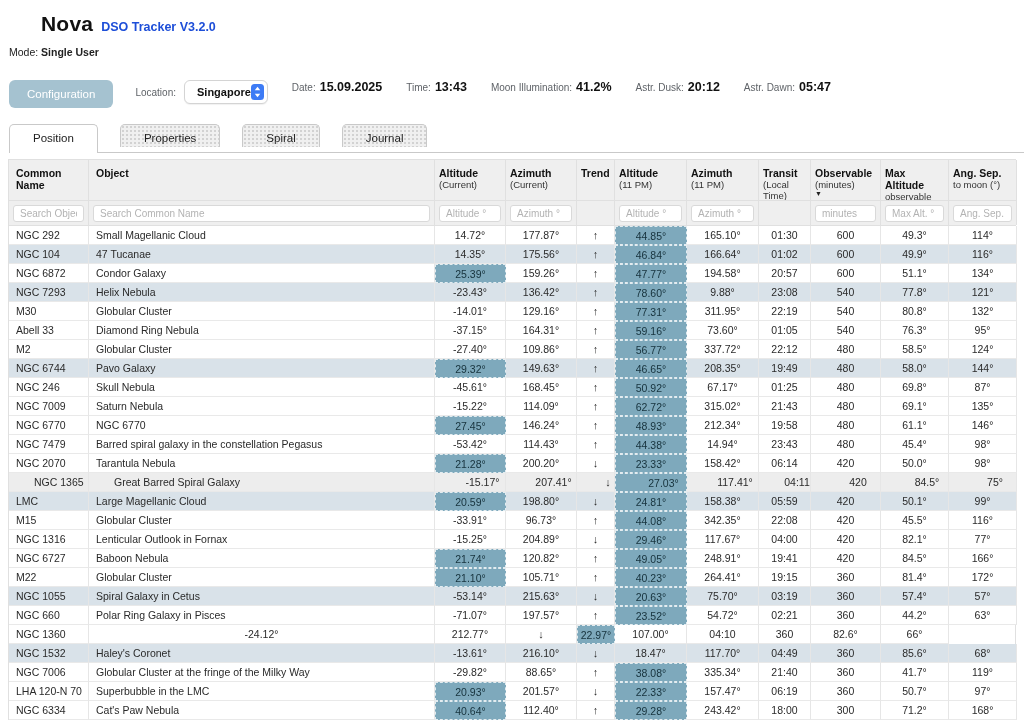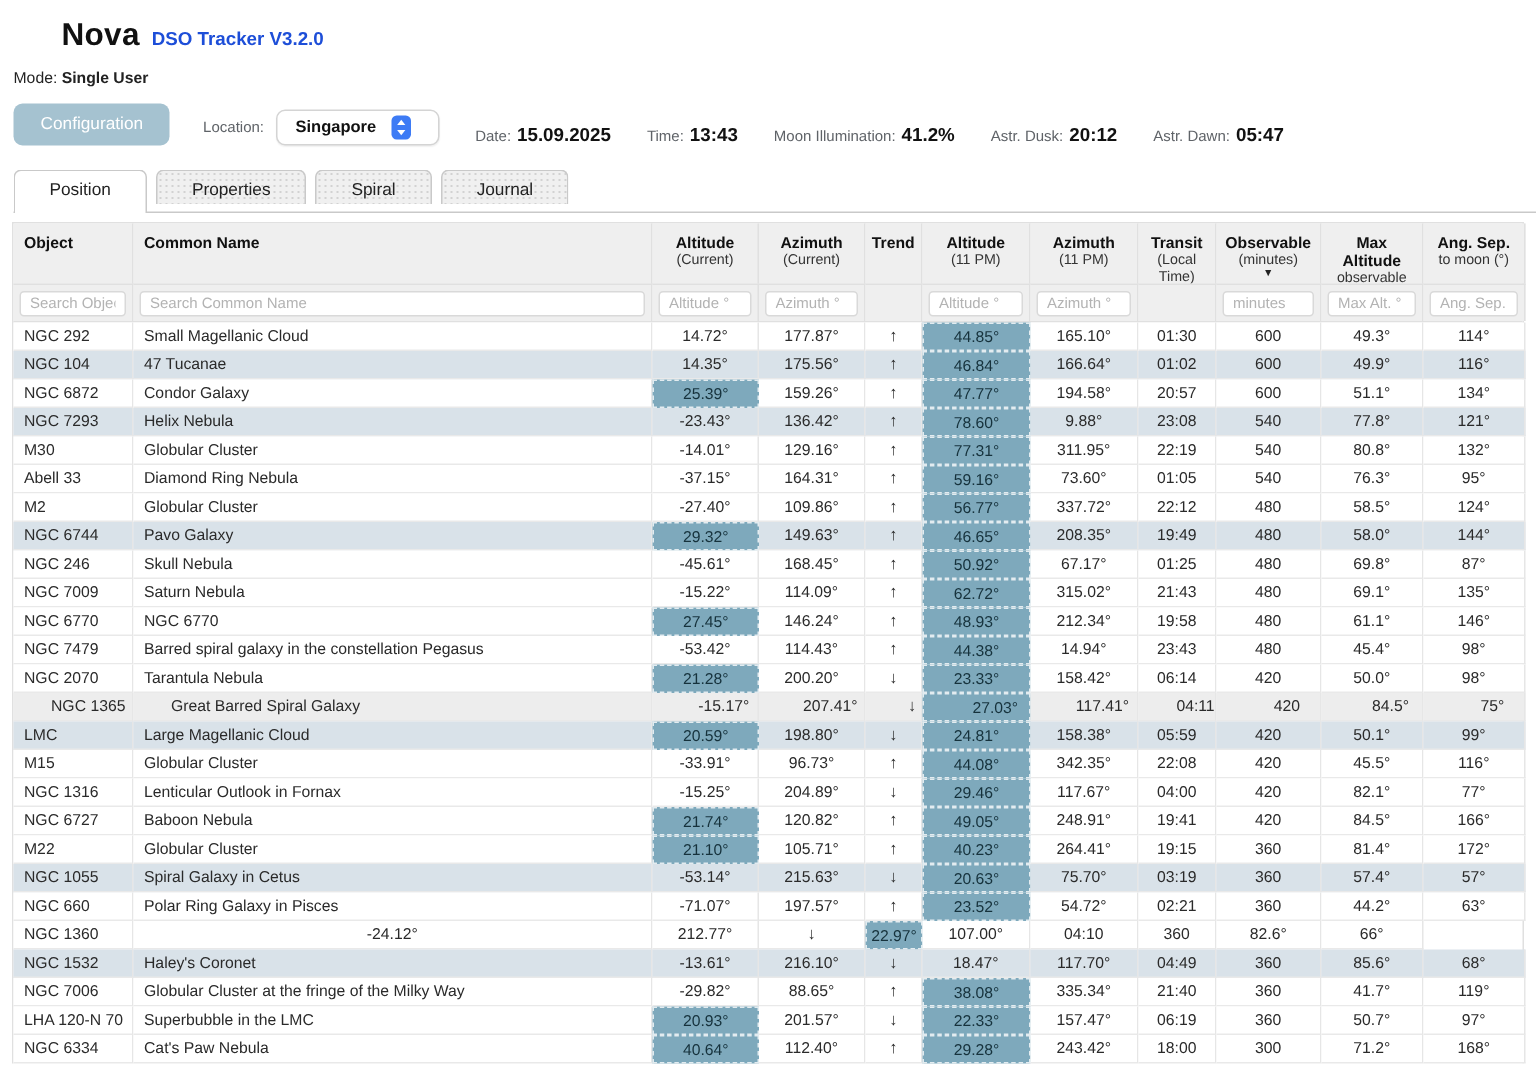--- a/index.html
+++ b/index.html
@@ -16,56 +16,56 @@
   body{
     width:1024px;height:723px;overflow:hidden;background:#fff;
     font-family:"Liberation Sans", sans-serif;color:#222;
   }
   
   .brand{padding:12px 0 0 9px;display:flex;align-items:baseline;gap:8px;margin-left:32px;}
   .brand-title{font-size:21px;font-weight:800;color:#111;letter-spacing:.2px;}
   .brand-sub{font-size:12.5px;font-weight:700;color:#1d4ed8;}
   .mode-line{margin:10px 0 0 9px;font-size:10.5px;color:#222;}
   .mode-line b{font-weight:700;}
-  .toolbar{display:flex;align-items:flex-end;margin:11px 0 0 9px;}
+  .toolbar{display:flex;align-items:flex-start;margin:22px 0 0 9px;}
   .config-btn{
     background:var(--btn);color:#fff;border:none;border-radius:6px;
     font-family:"Liberation Sans",sans-serif;
     font-size:11.5px;padding:8px 18px;cursor:pointer;
   }
   .loc-group{display:flex;align-items:center;margin-left:22px;}
   .info-label{font-size:10px;color:#5f6368;}
   .loc-select{
-    display:inline-flex;align-items:center;gap:10px;margin-left:8px;
+    display:inline-flex;align-items:center;margin-left:8px;
     border:1px solid #d4d4d4;border-radius:6px;background:#fff;
-    padding:3px 18px 3px 12px;box-shadow:0 1px 1px rgba(0,0,0,.06);cursor:pointer;
+    padding:3px 3px 3px 12px;box-shadow:0 1px 1px rgba(0,0,0,.06);cursor:pointer;
   }
   .loc-value{font-size:11px;font-weight:700;color:#111;}
   .stepper{
     width:13px;height:16px;border-radius:3.5px;background:var(--accent-blue);
     display:flex;align-items:center;justify-content:center;
   }
   .info-item{display:flex;align-items:baseline;margin-left:24px;}
   .info-value{font-size:12.5px;font-weight:700;color:#111;margin-left:4px;}
   
-  .tabs{display:flex;gap:6px;margin:16px 0 0 9px;border-bottom:1px solid #c9c9c9;padding-left:18px;}
+  .tabs{display:flex;gap:22px;margin:16px 0 0 9px;border-bottom:1px solid #c9c9c9;padding-left:18px;}
   .tab{
     border:1px solid #c9c9c9;border-bottom:none;border-radius:5px 5px 0 0;
     padding:0 23px;line-height:27px;height:23px;font-size:11.5px;color:#222;
     background-color:#f0f0f0;
     background-image:radial-gradient(#d2d2d2 .8px, transparent 1px);
     background-size:4px 4px;cursor:pointer;
   }
   .tab.active{background:#fff;background-image:none;margin-bottom:-1px;height:29px;}
   
   .table-wrap{margin:6px 8px 0 8px;width:1008px;border:1px solid var(--border);border-bottom:none;}
   .thead,.tfilter,.trow{display:grid;grid-template-columns:var(--cols);}
   .th{
     background:#efefef;border-right:1px solid var(--border);
-    padding:7px 4px 4px 4px;text-align:center;height:40px;cursor:pointer;
+    padding:7px 4px 4px 4px;height:40px;cursor:pointer;
   }
   .th.left{text-align:left;padding-left:7px;}
   .htitle{font-size:10.5px;font-weight:700;color:#111;line-height:12px;}
   .hsub{font-size:9.5px;color:#333;line-height:11px;}
   .sort-arrow{font-size:7px;color:#222;line-height:8px;}
   .tf{
     background:#efefef;border-right:1px solid var(--border);border-top:1px solid var(--border);
     height:25px;display:flex;align-items:center;padding:0 4px;
   }
   .filter-input{
@@ -142,24 +142,24 @@
   <div class="tab active">Position</div>
   <div class="tab">Properties</div>
   <div class="tab">Spiral</div>
   <div class="tab">Journal</div>
 </div>
 
 <div class="table-wrap">
 
   <div class="thead">
     <div class="th left">
+      <div class="htitle">Common Name</div>
+    </div>
+    <div class="th left">
       <div class="htitle">Object</div>
-    </div>
-    <div class="th left">
-      <div class="htitle">Common Name</div>
     </div>
     <div class="th">
       <div class="htitle">Altitude</div>
       <div class="hsub">(Current)</div>
     </div>
     <div class="th">
       <div class="htitle">Azimuth</div>
       <div class="hsub">(Current)</div>
     </div>
     <div class="th">

